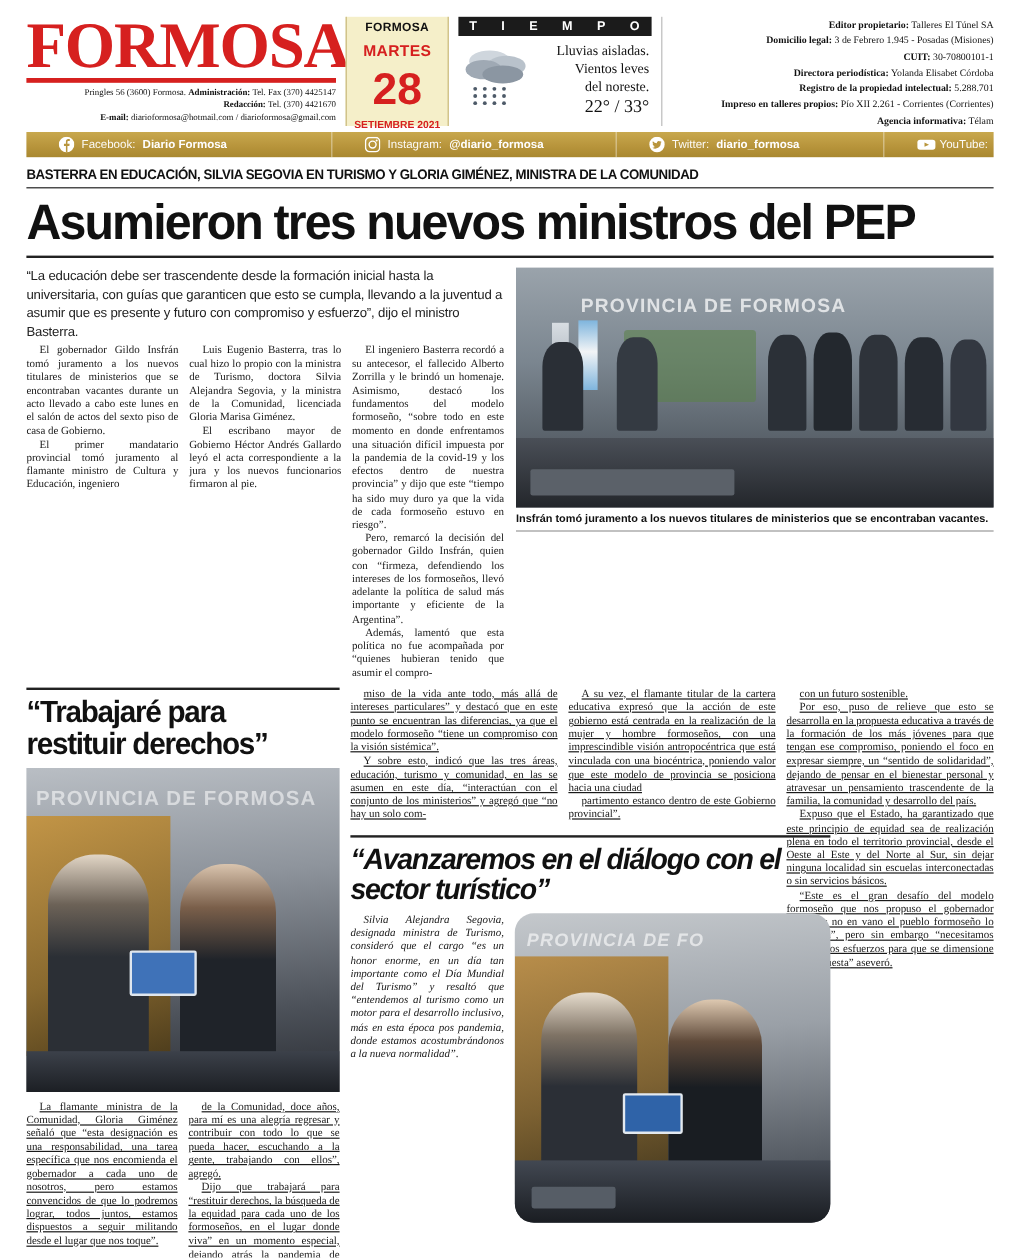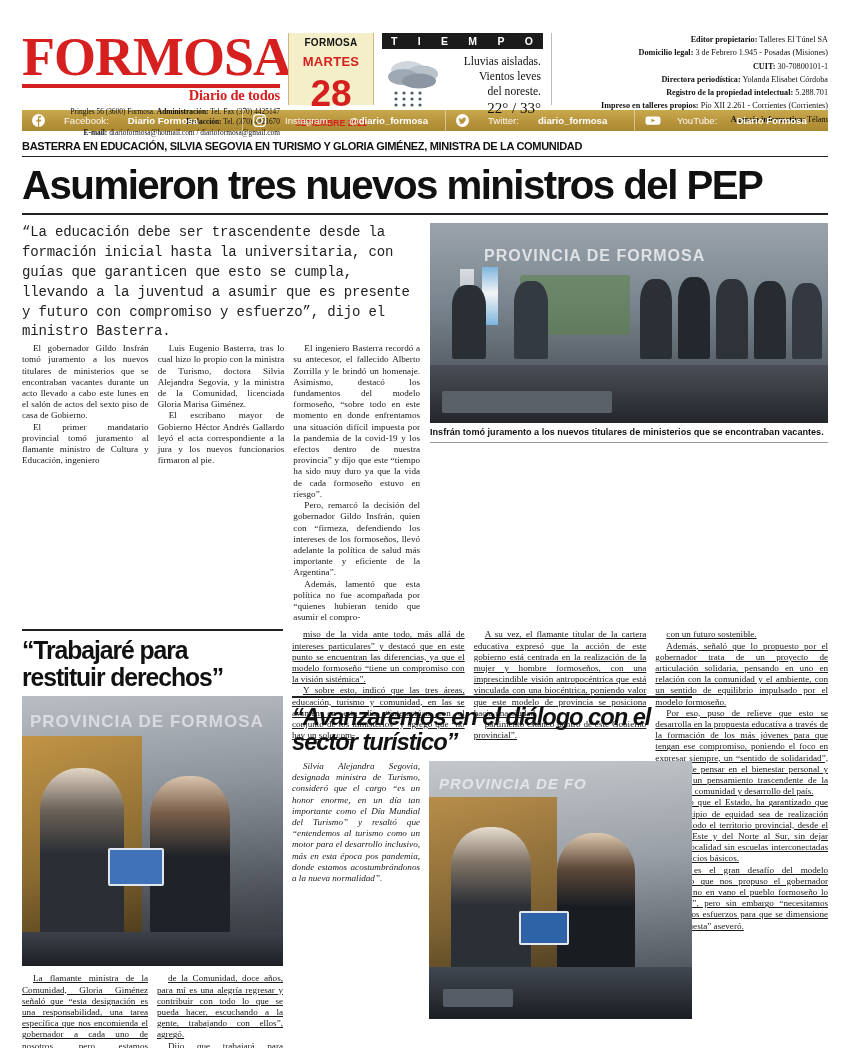--- a/index.html
+++ b/index.html
@@ -1,20 +1,20 @@
 <!DOCTYPE html>
 <html><head>
 <meta charset="utf-8">
 <style>
   html,body{margin:0;padding:0;background:#fff;}
   body{width:850px;height:1048px;font-family:"Liberation Serif",serif;color:#1a1a1a;overflow:hidden;}
   .page{width:850px;height:1048px;position:relative;box-sizing:border-box;padding:0 22px;}
 
   
-  .masthead{display:flex;align-items:stretch;padding-top:33px;height:105px;box-sizing:border-box;}
+  .masthead{display:flex;align-items:stretch;padding-top:14px;height:105px;box-sizing:border-box;}
   .mh-logo{width:266px;flex:0 0 266px;padding-right:8px;box-sizing:border-box;}
   .logo-word{font-family:"Liberation Serif",serif;font-weight:bold;font-size:54px;letter-spacing:-1px;color:#d6201f;line-height:0.92;margin:0;-webkit-text-stroke:0px;}
   .logo-rule{height:4px;background:#d6201f;margin:1px 0 2px 0;}
   .logo-sub{text-align:right;font-weight:bold;font-size:14.5px;color:#d6201f;margin-top:-3px;letter-spacing:-0.2px;}
   .logo-lines{font-size:7.4px;line-height:1.42;text-align:right;color:#111;margin-top:3px;}
   .logo-lines b{font-weight:bold;}
 
   .mh-date{flex:0 0 86px;width:86px;background:#f5efc9;border-left:1px solid #c9b97a;border-right:1px solid #c9b97a;
     display:flex;flex-direction:column;align-items:center;justify-content:flex-start;padding-top:4px;box-sizing:border-box;}
   .d-top{font-size:10px;font-weight:bold;color:#111;font-family:"Liberation Sans",sans-serif;letter-spacing:0.3px;}
@@ -30,40 +30,40 @@
   .w-icon{flex:0 0 64px;height:56px;position:relative;}
   .w-text{flex:1;text-align:right;font-size:11.6px;line-height:1.28;padding-right:2px;color:#111;}
   .w-temp{font-size:15px;}
 
   .mh-info{flex:1;text-align:right;font-size:8.2px;line-height:1.62;padding-left:10px;color:#111;box-sizing:border-box;}
   .mh-info b{font-weight:bold;}
 
   
   .social{height:21px;margin-top:5px;background:linear-gradient(180deg,#c8a84e 0%,#b8953c 55%,#a98830 100%);
     display:flex;align-items:center;color:#fff;font-family:"Liberation Sans",sans-serif;font-size:9.6px;font-weight:bold;}
-  .soc{display:flex;align-items:center;gap:19px;padding:0 10px;height:100%;border-right:1px solid #d9c versus;}
+  .soc{display:flex;align-items:center;gap:6px;padding:0 27px;height:100%;border-right:1px solid #d9c versus;}
   .soc{border-right:1px solid rgba(255,255,255,0.45);}
   .soc:last-child{border-right:none;}
   .soc .lbl{font-weight:normal;opacity:.95;}
   .soc .val{font-weight:bold;}
   .ico{width:13px;height:13px;display:inline-block;position:relative;flex:0 0 13px;}
   .ico svg{display:block;}
 
   
   .kicker{font-family:"Liberation Sans",sans-serif;font-size:11.5px;font-weight:bold;letter-spacing:-0.35px;
     margin-top:9px;color:#111;transform:scaleX(0.96);transform-origin:left;}
   .rule-thin{height:1px;background:#222;margin-top:4px;}
   .headline{font-family:"Liberation Sans",sans-serif;font-weight:bold;font-size:41.5px;letter-spacing:-1.6px;
     line-height:1.0;margin:7px 0 0 0;color:#111;transform:scaleX(0.97);transform-origin:left;}
   .rule-thick{height:2.5px;background:#222;margin-top:7px;}
 
   
   .top-block{display:flex;margin-top:8px;}
   .tb-left{flex:0 0 408px;width:408px;padding-right:10px;box-sizing:border-box;}
-  .lead{font-family:Liberation Mono, monospace;font-size:14px;line-height:1.42;color:#222;letter-spacing:-0.15px;}
+  .lead{font-family:Liberation Sans, sans-serif;font-size:11px;line-height:1.42;color:#222;letter-spacing:-0.15px;}
   .tb-right{flex:1;}
 
   .photo{position:relative;overflow:hidden;background:#222;}
   .caption{font-family:"Liberation Sans",sans-serif;font-size:9.1px;font-weight:bold;color:#111;padding-top:4px;line-height:1.3;}
   .cap-rule{height:1px;background:#999;margin-top:3px;}
 
   .cols3{display:flex;gap:9px;margin-top:1px;}
   .col{flex:1;}
   p.bt{font-size:9.15px;line-height:1.225;text-align:justify;margin:0;text-indent:11px;hyphens:auto;color:#181818;}
   p.bt.first{text-indent:11px;}
@@ -74,37 +74,36 @@
   .mid-right{flex:1;}
   .rule-mid{height:2px;background:#222;}
   .sub-head{font-family:"Liberation Sans",sans-serif;font-weight:bold;font-size:25.5px;line-height:1.04;
     letter-spacing:-1.1px;color:#111;margin:6px 0 6px 0;transform:scaleX(0.97);transform-origin:left;}
   .sub-head.small{font-size:24.5px;}
   .cols4{display:flex;gap:9px;text-decoration:underline;}
 
   
   .ph-gov{background:linear-gradient(180deg,#9aa3ab 0%,#7a858f 40%,#3b4148 100%);}
   .ph-a{background:linear-gradient(175deg,#b9bec4 0%,#8e949c 35%,#4c5159 75%,#2a2d33 100%);}
-  .ph-b{background:linear-gradient(175deg,#c4c8cc 0%,#9aa0a7 40%,#565c64 80%,#30343a 100%);}
+  .ph-b{background:linear-gradient(175deg,#c4c8cc 0%,#9aa0a7 40%,#565c64 80%,#30343a 100%);border-radius:16px;}
   .wall-text{position:absolute;color:rgba(255,255,255,0.72);font-family:"Liberation Sans",sans-serif;font-weight:bold;letter-spacing:1px;white-space:nowrap;}
   .figure{position:absolute;border-radius:40% 40% 6% 6%/28% 28% 4% 4%;}
   .desk{position:absolute;left:0;right:0;bottom:0;background:linear-gradient(180deg,#4a4f57 0%,#23262b 100%);}
   .flag{position:absolute;}
 </style>
 </head>
 <body>
 
 <div class="page">
 
   <div class="masthead">
 
     <div class="mh-logo">
       <div class="logo-word">FORMOSA</div>
       <div class="logo-rule"></div>
-      <div class="logo-sub">Diario de todos</div>
       <div class="logo-lines">
         <div><span>Pringles 56 (3600) Formosa.</span>
           <b>Administración:</b>
           <span>Tel. Fax (370) 4425147</span></div>
         <div><b>Redacción:</b>
           <span>Tel. (370) 4421670</span></div>
         <div><b>E-mail:</b>
           <span>diarioformosa@hotmail.com  /  diarioformosa@gmail.com</span></div>
       </div>
     </div>
@@ -295,21 +294,20 @@
         <div class="col">
           <p class="bt">miso de la vida ante todo, más allá de intereses particulares” y destacó que en este punto se encuentran las diferencias, ya que el modelo formoseño “tiene un compromiso con la visión sistémica”.</p>
           <p class="bt">Y sobre esto, indicó que las tres áreas, educación, turismo y comunidad, en las se asumen en este día, “interactúan con el conjunto de los ministerios” y agregó que “no hay un solo com-</p>
         </div>
         <div class="col">
           <p class="bt">A su vez, el flamante titular de la cartera educativa expresó que la acción de este gobierno está centrada en la realización de la mujer y hombre formoseños, con una imprescindible visión antropocéntrica que está vinculada con una biocéntrica, poniendo valor que este modelo de provincia se posiciona hacia una ciudad</p>
           <p class="bt">partimento estanco dentro de este Gobierno provincial”.</p>
         </div>
         <div class="col">
           <p class="bt">con un futuro sostenible.</p>
-          <p class="bt">Además, señaló que lo propuesto por el gobernador trata de un proyecto de articulación solidaria, pensando en uno en relación con la comunidad y el ambiente, con un sentido de equilibrio impulsado por el modelo formoseño.</p>
           <p class="bt">Por eso, puso de relieve que esto se desarrolla en la propuesta educativa a través de la formación de los más jóvenes para que tengan ese compromiso, poniendo el foco en expresar siempre, un “sentido de solidaridad”, dejando de pensar en el bienestar personal y atravesar un pensamiento trascendente de la familia, la comunidad y desarrollo del país.</p>
           <p class="bt">Expuso que el Estado, ha garantizado que este principio de equidad sea de realización plena en todo el territorio provincial, desde el Oeste al Este y del Norte al Sur, sin dejar ninguna localidad sin escuelas interconectadas o sin servicios básicos.</p>
           <p class="bt">“Este es  el gran desafío del modelo formoseño que nos propuso el gobernador Insfrán y no en vano el pueblo formoseño lo acompaña”, pero sin embargo “necesitamos redoblar los esfuerzos para que se dimensione esta propuesta” aseveró.</p>
         </div>
       </div>
 
       <div style="display:flex;gap:9px;margin-top:6px;position:absolute;left:292px;right:158px;top:690px;font-style:italic;">
         <div style="flex:1;">
           <div class="rule-mid"></div>
           <div class="sub-head small">“Avanzaremos en el diálogo con el sector turístico”</div>

